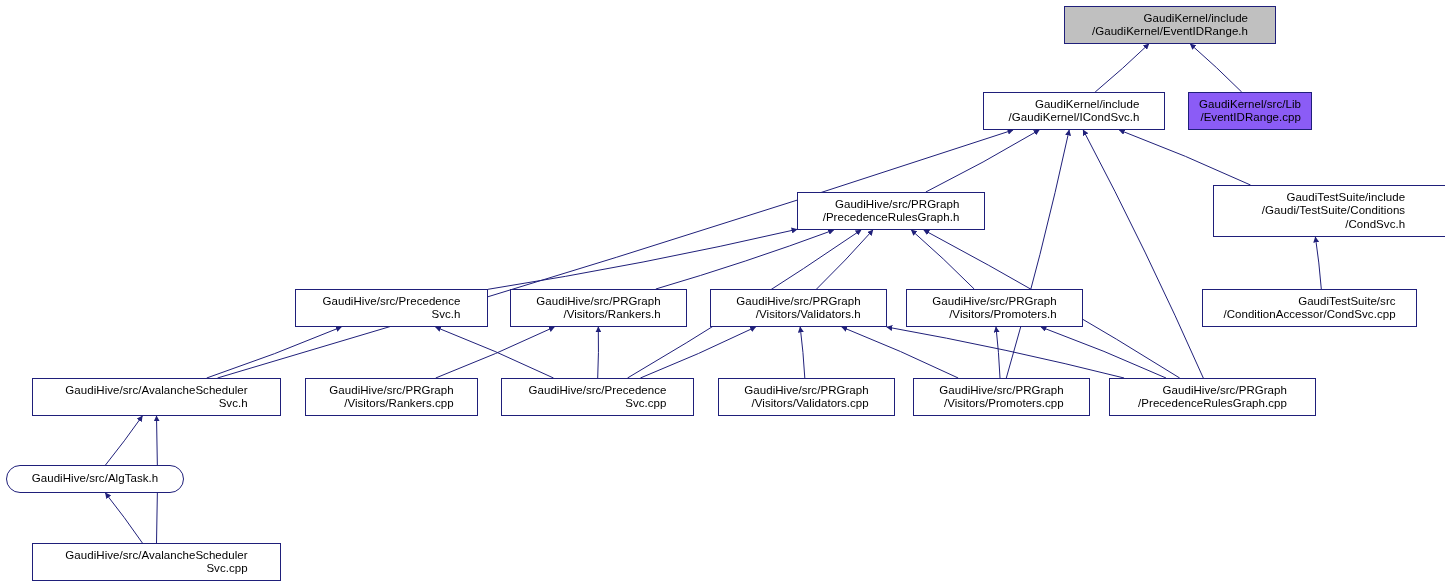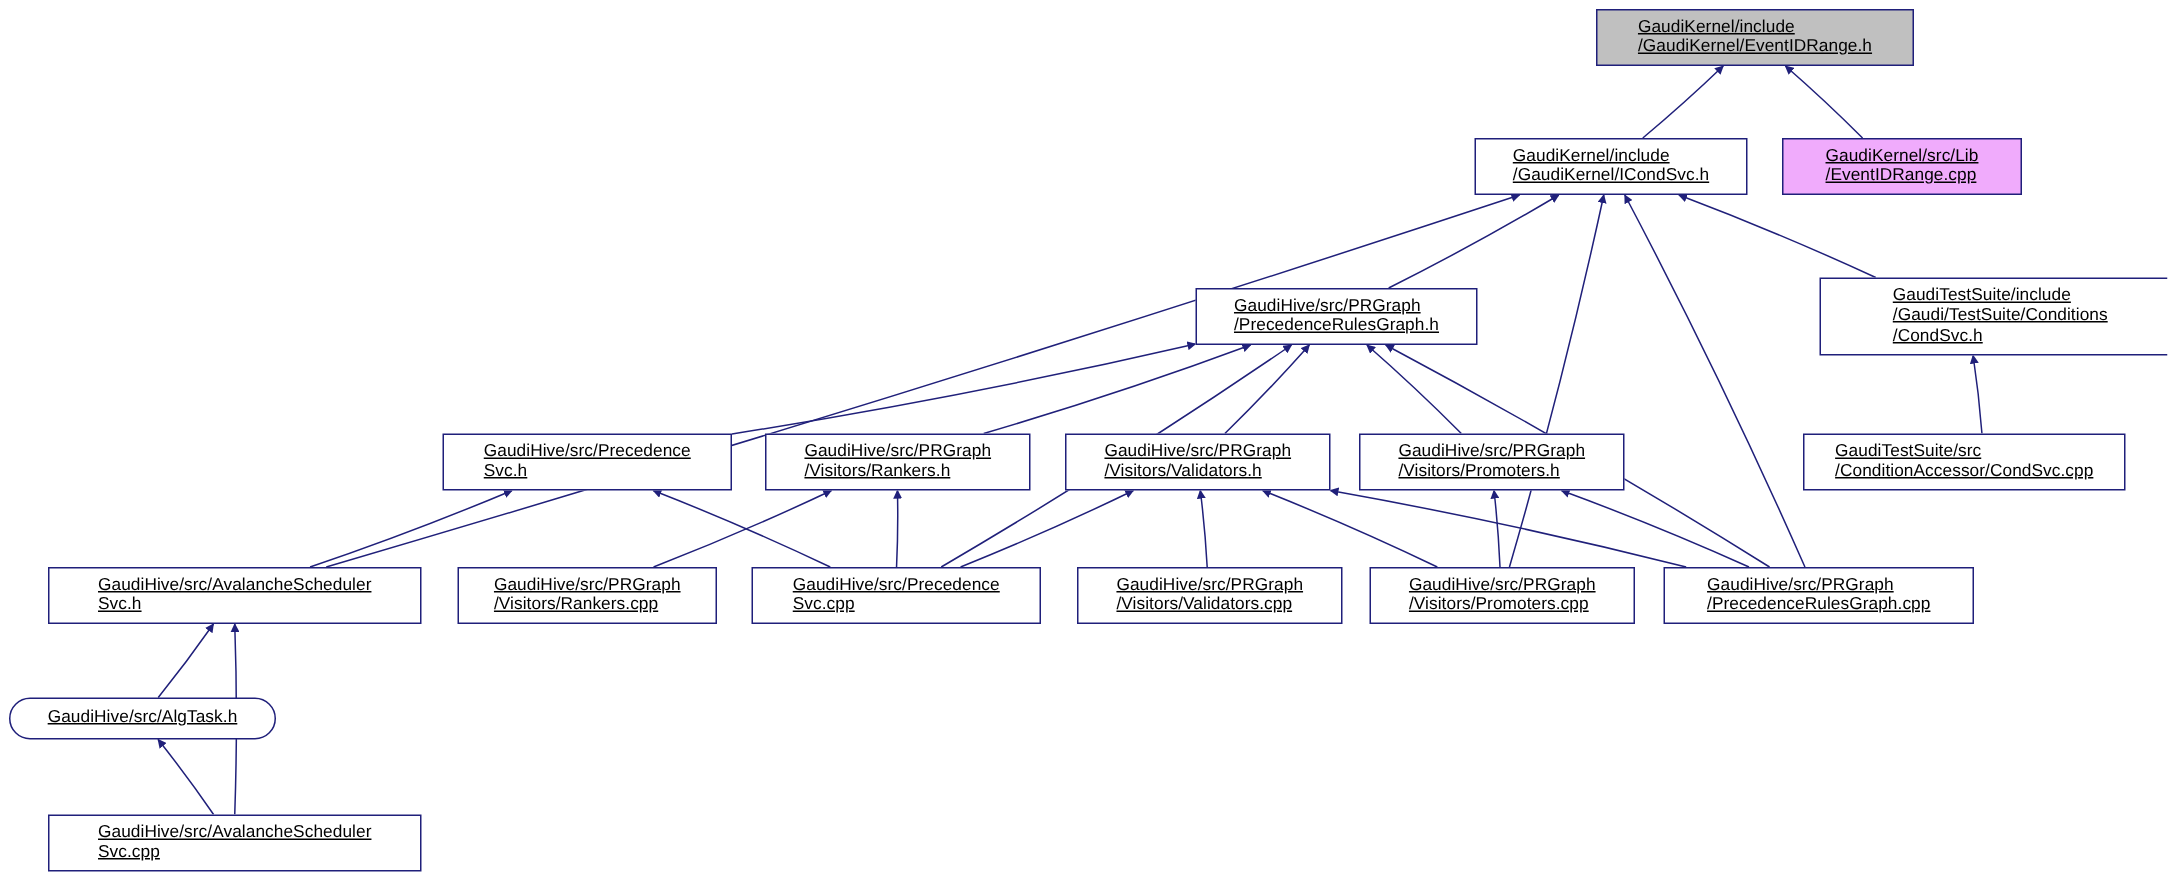--- a/index.html
+++ b/index.html
@@ -25,26 +25,25 @@
   }
   .node {
     position: absolute;
     box-sizing: border-box;
     border: 1px solid #1f1f7a;
     background: #ffffff;
     color: #000000;
     display: flex;
     align-items: center;
     justify-content: center;
-    text-align: left;
+    text-align: right;
     font-size: 11.5px;
     line-height: 13.5px;
     white-space: pre-line;
     letter-spacing: 0.05px;
-    text-decoration: underline;
   }
   .node.root {
     background: #c0c0c0;
   }
 </style>
 </head>
 <body>
 
 <div id="canvas">
   <svg class="edges" id="edge-layer" xmlns="http://www.w3.org/2000/svg">
@@ -79,21 +78,21 @@
       <path d="M 1166.0 378.0 Q 1104.4 350.3 1041.0 327.0" fill="none" stroke="#20207a" stroke-width="1" marker-end="url(#arrow)"></path>
       <path d="M 105.5 465.0 Q 124.7 441.1 142.3 416.0" fill="none" stroke="#20207a" stroke-width="1" marker-end="url(#arrow)"></path>
       <path d="M 156.5 543.0 Q 158.7 479.5 156.5 416.0" fill="none" stroke="#20207a" stroke-width="1" marker-end="url(#arrow)"></path>
       <path d="M 142.4 543.0 Q 124.8 517.4 105.4 493.0" fill="none" stroke="#20207a" stroke-width="1" marker-end="url(#arrow)"></path>
     </svg>
   <div id="node-layer">
       <div class="node root" style="left: 1064px; top: 6px; width: 212px; height: 38px; border-color: rgb(31, 31, 122); color: rgb(0, 0, 0); background: rgb(192, 192, 192);">GaudiKernel/include
 /GaudiKernel/EventIDRange.h</div>
       <div class="node" style="left: 983px; top: 92px; width: 182px; height: 38px; border-color: rgb(31, 31, 122); color: rgb(0, 0, 0); background: rgb(255, 255, 255);">GaudiKernel/include
 /GaudiKernel/ICondSvc.h</div>
-      <div class="node" style="left: 1188px; top: 92px; width: 160px; height: 38px; border-color: rgb(31, 31, 122); color: rgb(0, 0, 0); background: #f0abfc;">GaudiKernel/src/Lib
+      <div class="node" style="left: 1188px; top: 92px; width: 124px; height: 38px; border-color: rgb(31, 31, 122); color: rgb(0, 0, 0); background: #8b5cf6;">GaudiKernel/src/Lib
 /EventIDRange.cpp</div>
       <div class="node" style="left: 1213px; top: 185px; width: 241px; height: 52px; border-color: rgb(31, 31, 122); color: rgb(0, 0, 0); background: rgb(255, 255, 255);">GaudiTestSuite/include
 /Gaudi/TestSuite/Conditions
 /CondSvc.h</div>
       <div class="node" style="left: 797px; top: 192px; width: 188px; height: 38px; border-color: rgb(31, 31, 122); color: rgb(0, 0, 0); background: rgb(255, 255, 255);">GaudiHive/src/PRGraph
 /PrecedenceRulesGraph.h</div>
       <div class="node" style="left: 1202px; top: 289px; width: 215px; height: 38px; border-color: rgb(31, 31, 122); color: rgb(0, 0, 0); background: rgb(255, 255, 255);">GaudiTestSuite/src
 /ConditionAccessor/CondSvc.cpp</div>
       <div class="node" style="left: 295px; top: 289px; width: 193px; height: 38px; border-color: rgb(31, 31, 122); color: rgb(0, 0, 0); background: rgb(255, 255, 255);">GaudiHive/src/Precedence
 Svc.h</div>

